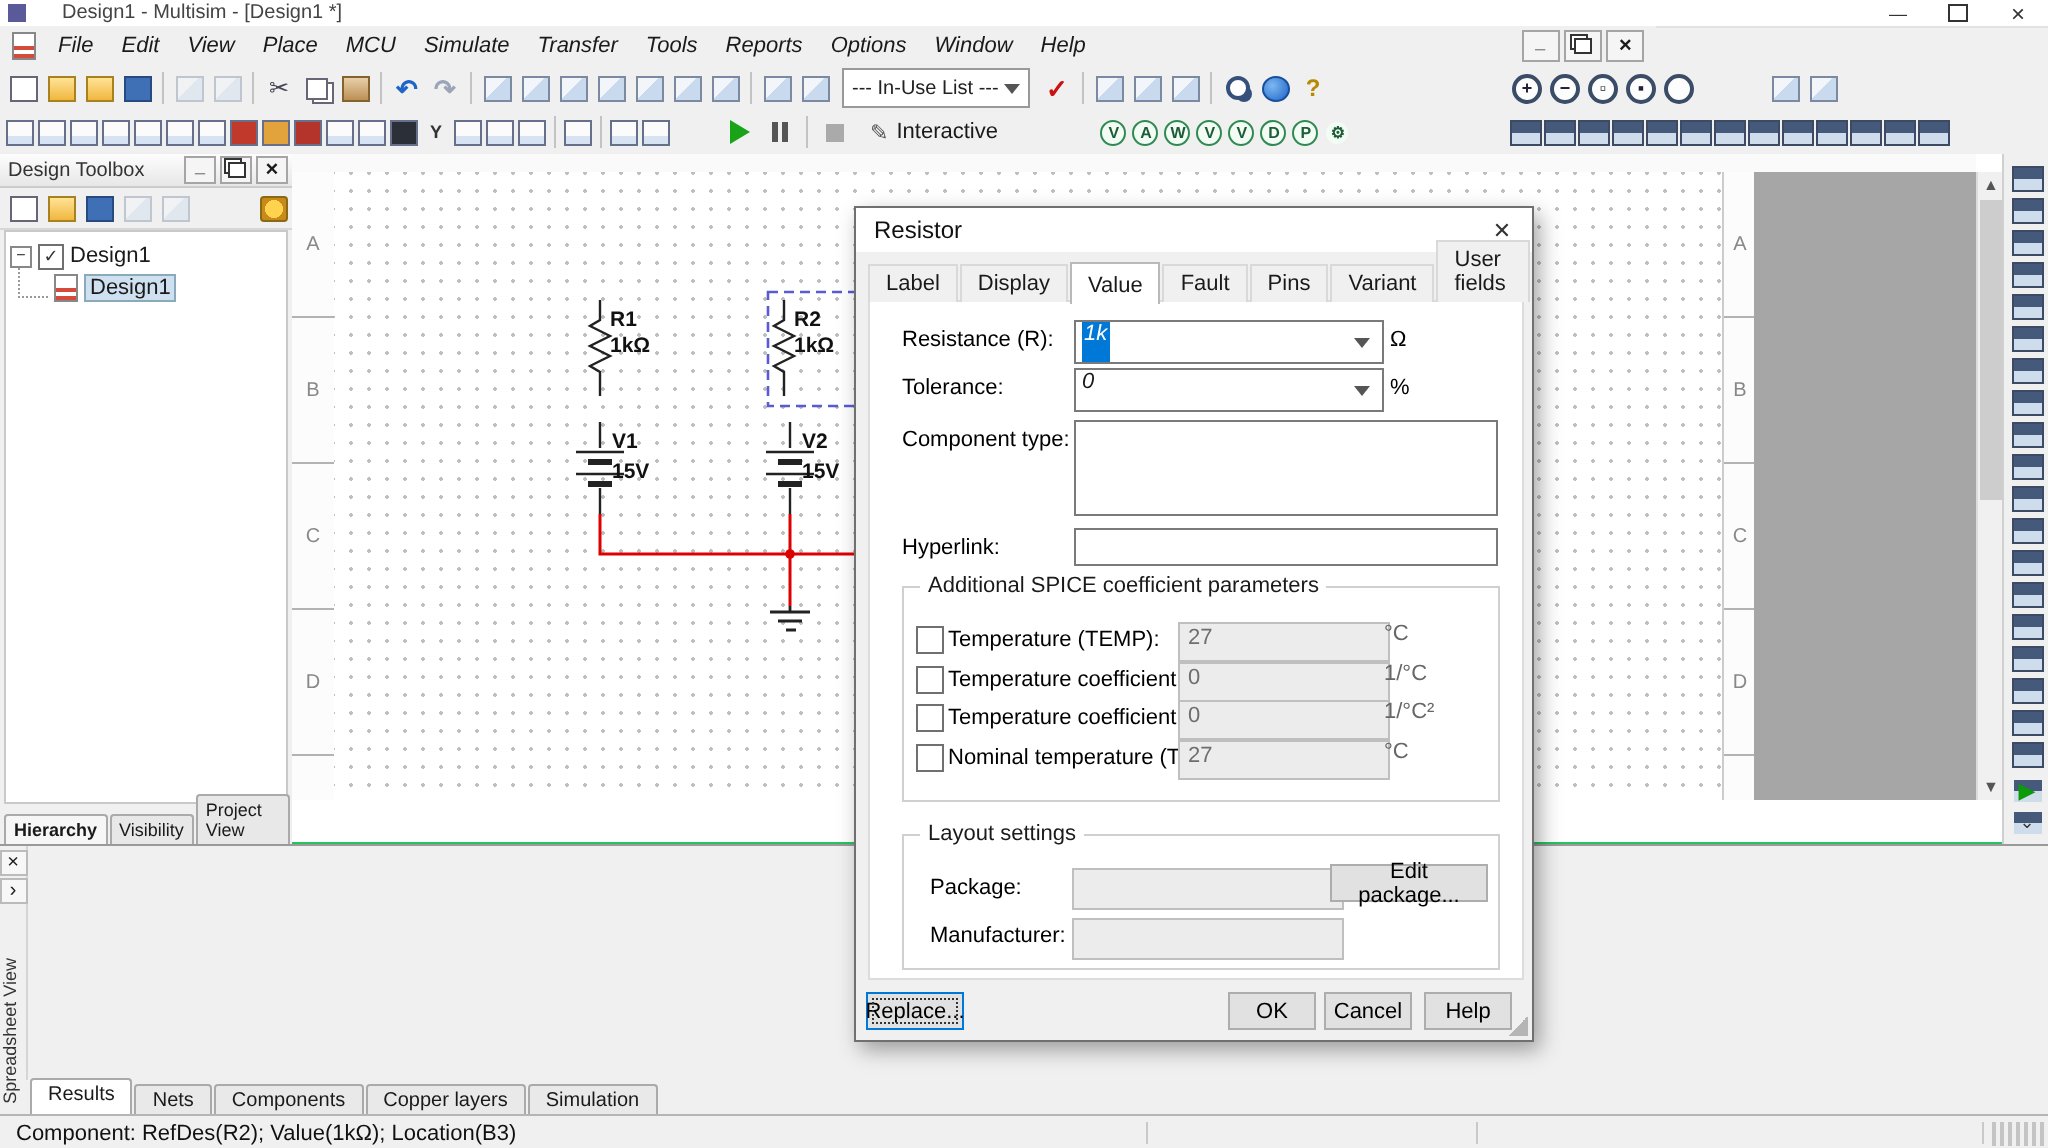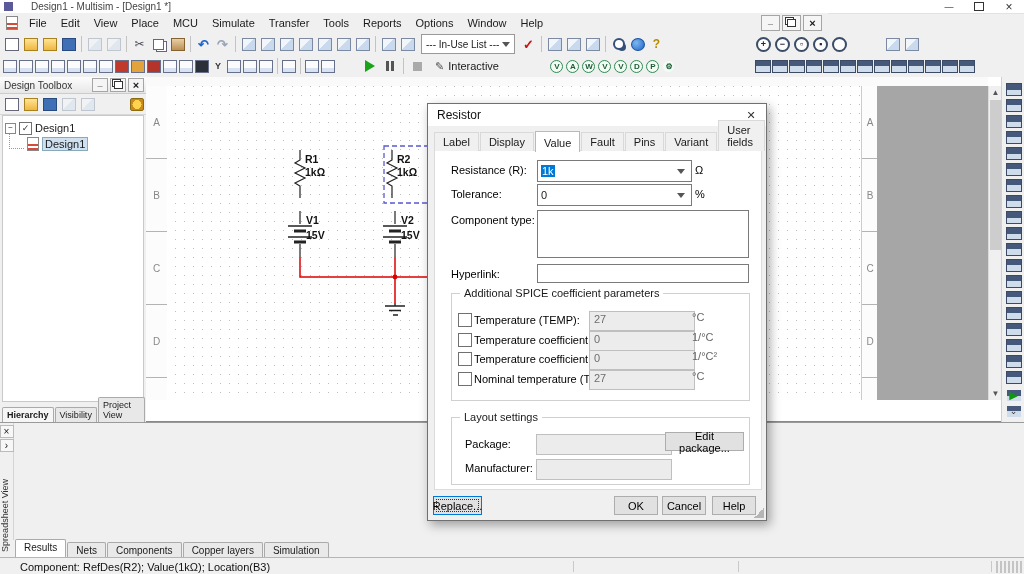--- a/index.html
+++ b/index.html
@@ -5,21 +5,21 @@
   html,body{margin:0;padding:0;}
   body{width:1024px;height:574px;position:relative;overflow:hidden;background:#f0f0f0;
        font-family:"Liberation Sans",sans-serif;font-size:11px;color:#1a1a1a;}
   
   #titlebar{position:absolute;left:0;top:0;width:1024px;height:13px;background:#fff;display:flex;align-items:center;border-bottom:1px solid #e2e2e2;gap:12px;}
   .logo{width:9px;height:9px;margin-left:4px;background:#5a5a9a;color:#fff;font-size:7px;display:flex;align-items:center;justify-content:center;}
   #title-text{margin-left:6px;font-size:10px;color:#444;}
   #titlebar .wctrls{margin-left:auto;display:flex;}
   .wctrls .ic{width:30px;height:13px;}
   
-  #menubar{position:absolute;left:0;top:13px;width:828px;height:20px;background:#f0f0f0;display:flex;align-items:center;border-bottom:1px solid #d9d9d9;}
+  #menubar{position:absolute;left:0;top:13px;width:828px;height:20px;background:#f0f0f0;display:flex;align-items:center;border-bottom:1px solid #d9d9d9;font-style:italic;}
   .menuitem{padding:2px 7px;font-size:11px;}
   .sheet-ico{width:10px;height:12px;background:#fff;border:1px solid #888;
      box-shadow:inset 0 -2px 0 #d44b3c, inset 0 -4px 0 #fff, inset 0 -6px 0 #d44b3c;flex:none;}
   #menubar .sheet-ico{margin-left:6px;margin-right:4px;}
   #menubar .mdi{margin-left:auto;margin-right:6px;display:flex;}
   .mdi .ic{width:17px;height:14px;border:1px solid #a5a5a5;background:#f5f5f5;margin-left:2px;}
   
   .tb{position:absolute;left:0;width:1024px;height:22px;background:#f0f0f0;display:flex;align-items:center;border-bottom:1px solid #d7d7d7;}
   #toolbar1{top:33px;}
   #toolbar2{top:55px;}
@@ -140,35 +140,35 @@
   #sv-strip .btns{display:flex;flex-direction:column;align-items:center;padding-top:1px;}
   #sv-strip .ic{width:12px;height:11px;border:1px solid #bbb;background:#f7f7f7;margin-top:1px;}
   #sv-label{position:absolute;left:0;bottom:6px;width:13px;writing-mode:vertical-rl;transform:rotate(180deg);font-size:9px;color:#333;text-align:left;}
   #sv-content{position:absolute;left:13px;top:0;right:0;height:117px;background:#fff;border:1px solid #d0d0d0;}
   #sv-msg{position:absolute;left:22px;top:9px;font-size:11px;color:#111;}
   #sv-tabs{position:absolute;left:13px;bottom:0;right:0;height:18px;display:flex;align-items:flex-end;background:#f0f0f0;padding-left:2px;}
   .sstab{font-size:10px;padding:2px 8px;border:1px solid #aaa;border-bottom:none;background:#e9e9e9;margin-right:1px;border-radius:2px 2px 0 0;}
   .sstab.active{background:#fff;height:14px;}
   
   #statusbar{position:absolute;left:0;top:557px;width:1024px;height:17px;background:#f0f0f0;border-top:1px solid #b5b5b5;display:flex;align-items:center;}
-  #status-text{margin-left:20px;font-size:11px;color:#111;}
+  #status-text{margin-left:8px;font-size:11px;color:#111;}
   .st-sep{position:absolute;top:3px;width:1px;height:11px;background:#c9c9c9;}
   #grip{position:absolute;right:2px;top:3px;width:26px;height:12px;background:repeating-linear-gradient(90deg,#c4c4c4 0 2px,transparent 2px 4px);}
   
   #dialog{position:absolute;left:427px;top:103px;width:338px;height:416px;background:#f0f0f0;border:1px solid #707070;box-shadow:3px 4px 10px rgba(0,0,0,.35);}
   #dlg-title{position:absolute;left:0;top:0;right:0;height:22px;background:#fff;display:flex;align-items:center;}
   #dlg-title .t{margin-left:9px;font-size:12px;color:#111;}
   #dlg-close{margin-left:auto;width:30px;height:22px;display:flex;align-items:center;justify-content:center;}
   #dlg-close::after{content:"✕";font-size:11px;color:#333;}
   #dlg-tabs{position:absolute;left:6px;top:27px;height:20px;display:flex;align-items:flex-end;z-index:2;}
   .dtab{font-size:11px;padding:3px 8px;background:#f0f0f0;border:1px solid #d9d9d9;border-bottom:none;margin-right:1px;}
   .dtab.active{background:#fff;padding-top:5px;border-color:#b9b9b9;position:relative;top:1px;}
   #dlg-page{position:absolute;left:6px;top:46px;width:326px;height:338px;background:#fff;border:1px solid #dcdcdc;z-index:1;}
   .flabel{position:absolute;font-size:11px;color:#000;}
-  .dcombo{position:absolute;height:20px;background:#fff;border:1px solid #7a7a7a;display:flex;align-items:center;padding-left:3px;font-size:11px;}
+  .dcombo{position:absolute;height:20px;background:#fff;border:1px solid #7a7a7a;display:flex;padding-left:3px;font-size:11px;font-style:italic;}
   .dcombo .arr{right:6px;top:8px;}
   .sel{background:#0078d7;color:#fff;padding:0 1px;}
   .unit{position:absolute;font-size:11px;color:#000;}
   .dinput{position:absolute;background:#fff;border:1px solid #7a7a7a;}
   .dinput.disabled{background:#ececec;border-color:#bfbfbf;color:#6e6e6e;font-size:11px;padding:1px 4px;}
   .groupbox{position:absolute;border:1px solid #d0d0d0;}
   .glegend{position:absolute;top:-7px;left:8px;background:#fff;padding:0 4px;font-size:11px;}
   .chk{position:absolute;width:12px;height:12px;border:1px solid #707070;background:#fff;}
   .btn{position:absolute;height:19px;background:#e1e1e1;border:1px solid #adadad;font-size:11px;display:flex;align-items:center;justify-content:center;font-family:"Liberation Sans",sans-serif;}
   .btn.focused{border:1px solid #0078d7;outline:1px dotted #333;outline-offset:-4px;}

